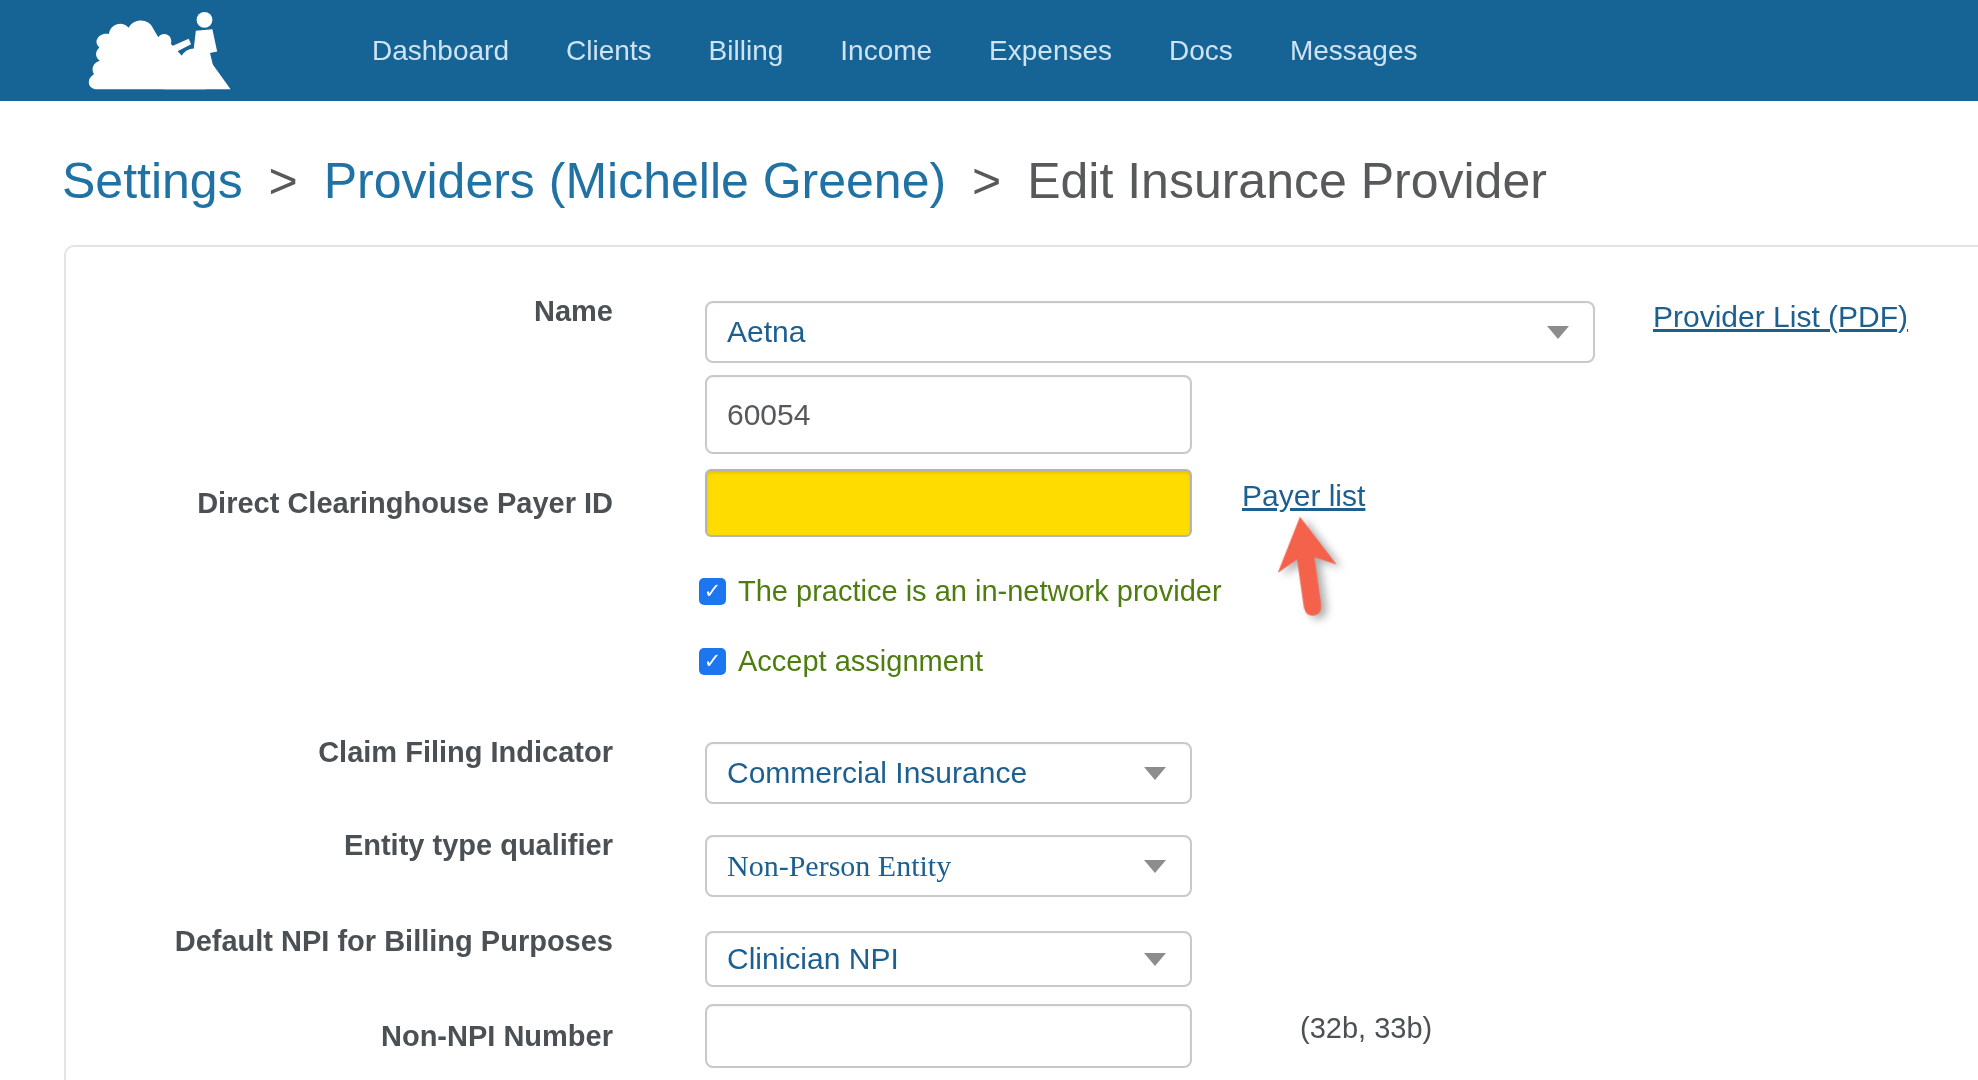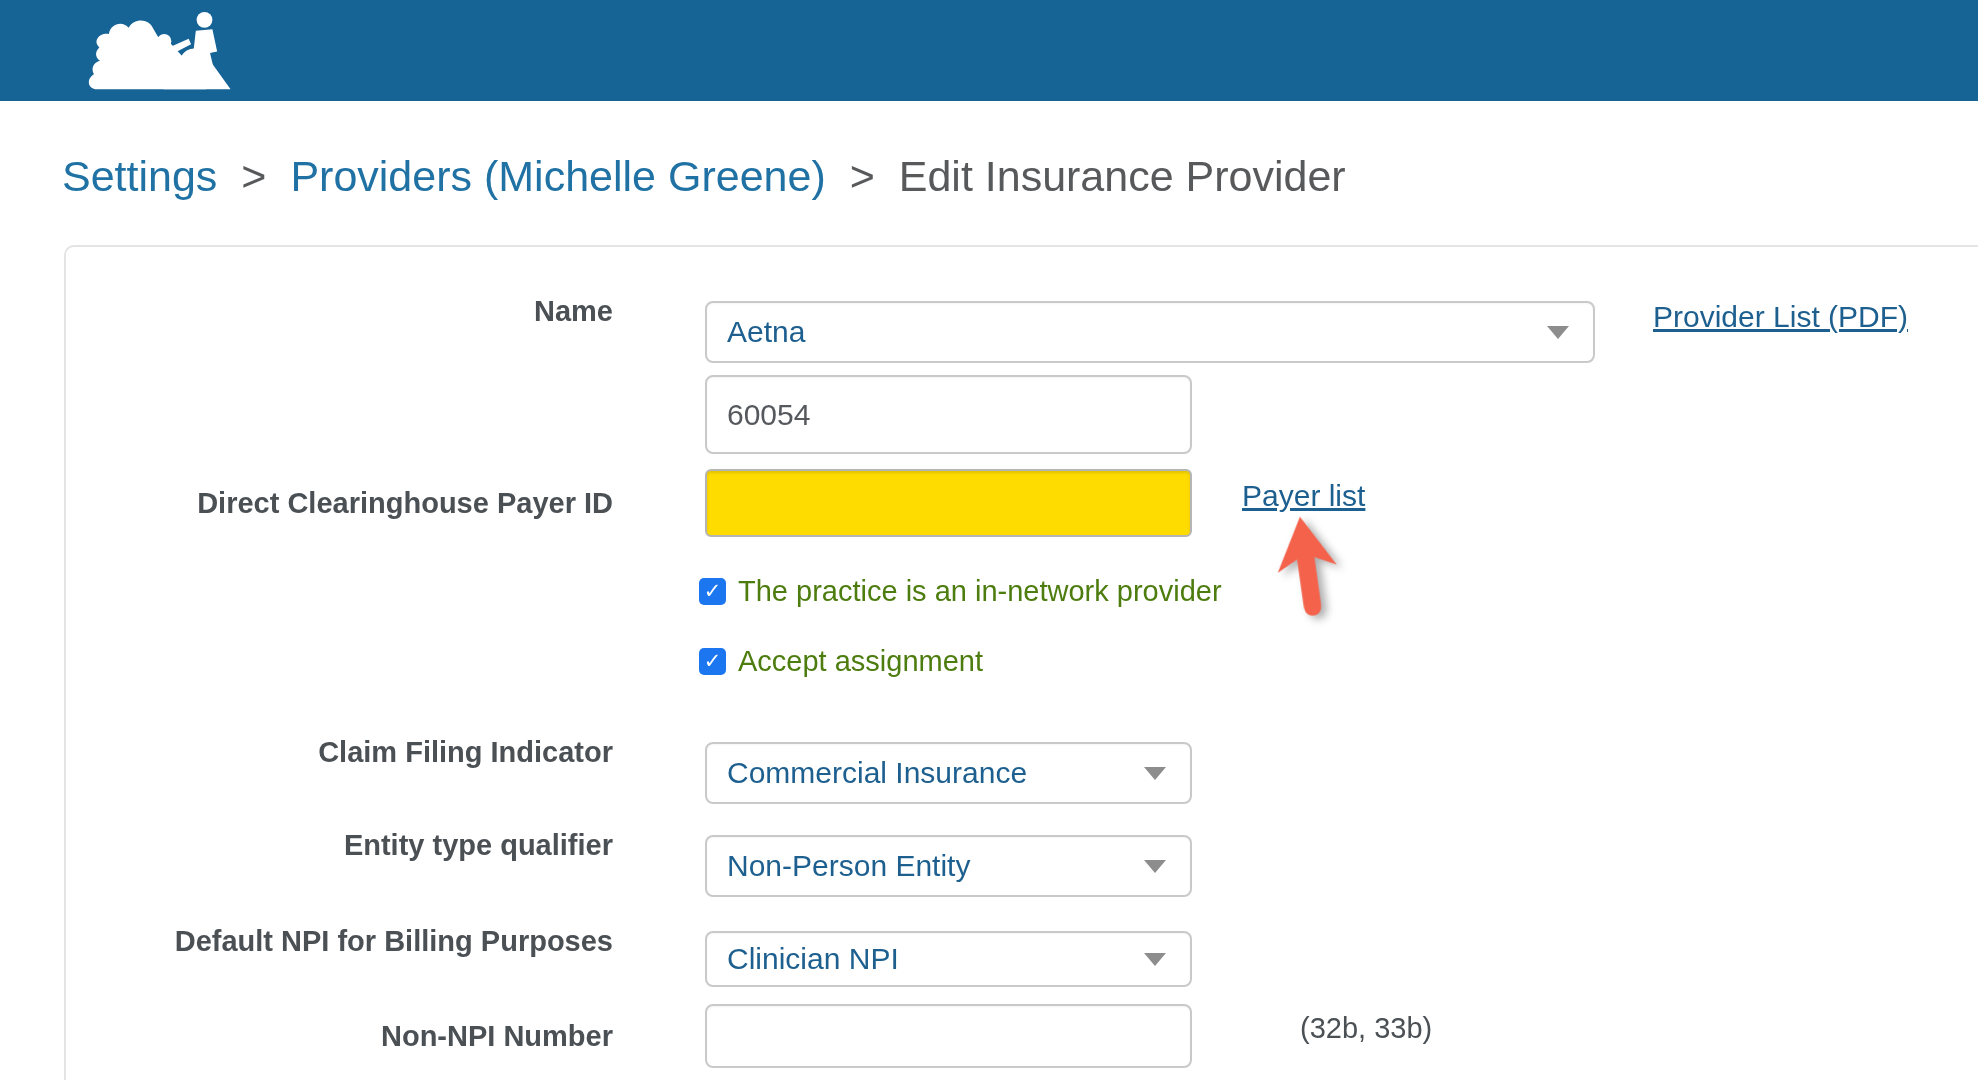--- a/index.html
+++ b/index.html
@@ -6,21 +6,21 @@
   #page{position:relative;width:1978px;height:1080px;overflow:hidden;background:#ffffff;
         font-family:"Liberation Sans","DejaVu Sans",sans-serif;}
 
   
   #navbar{position:absolute;left:0;top:0;width:1978px;height:101px;background:#166396;}
   #logo{position:absolute;left:86px;top:8px;width:158px;height:86px;cursor:pointer;}
   #navlinks{position:absolute;left:372px;top:0;height:101px;display:flex;align-items:center;gap:57px;}
   .navitem{color:#cfe4f2;font-size:28px;cursor:pointer;white-space:nowrap;}
 
   
-  #breadcrumb{position:absolute;left:62px;top:152px;font-size:43px;font-weight:300;white-space:nowrap;}
+  #breadcrumb{position:absolute;left:62px;top:152px;font-size:50px;font-weight:300;white-space:nowrap;}
   .bc-link{color:#2172a4;cursor:pointer;}
   .bc-sep{color:#58595b;margin:0 12px;}
   .bc-current{color:#58595b;}
 
   
   #panel{position:absolute;left:64px;top:245px;width:1945px;height:1010px;
          border:2px solid #e4e4e4;border-radius:10px;background:#ffffff;}
 
   
   .flabel{position:absolute;left:150px;width:463px;text-align:right;font-weight:bold;
@@ -60,20 +60,29 @@
       <g fill="#ffffff">
         <path d="M30 68 C14 68 8 56 17 48 C8 40 17 29 29 31 C31 18 46 14 54 23 C61 10 80 11 85 24 L95 41 L72 68 Z"></path>
         <path d="M14 101 C2 101 0 88 10 82 C4 71 15 61 27 66 C29 49 50 43 62 52 C69 32 96 29 108 44 L140 79 L152 101 Z"></path>
         <path d="M98 101 L120 60 C128 46 145 46 153 59 L183 101 Z"></path>
         <circle cx="150" cy="13" r="10"></circle>
         <path d="M139 27 L160 25 L166 53 L157 55 L162 76 L151 63 L145 78 L136 53 Z"></path>
         <circle cx="99" cy="40" r="9"></circle>
         <path d="M91 51 L105 48 L130 37 L133 44 L108 57 L110 88 L100 79 L93 90 Z"></path>
       </g>
     </svg>
+    <div id="navlinks">
+      <span class="navitem">Dashboard</span>
+      <span class="navitem">Clients</span>
+      <span class="navitem">Billing</span>
+      <span class="navitem">Income</span>
+      <span class="navitem">Expenses</span>
+      <span class="navitem">Docs</span>
+      <span class="navitem">Messages</span>
+    </div>
   </div>
 
   <div id="breadcrumb">
     <span class="bc-link">Settings</span>
     <span class="bc-sep">&gt;</span>
     <span class="bc-link">Providers (Michelle Greene)</span>
     <span class="bc-sep">&gt;</span>
     <span class="bc-current">Edit Insurance Provider</span>
   </div>
 
@@ -109,21 +118,21 @@
     <span class="cblabel">Accept assignment</span>
   </div>
 
   <div class="flabel" style="top:721px;line-height:62px;">Claim Filing Indicator</div>
   <div class="sel" style="left:705px;top:721px;width:487px;height:62px;">
     <span>Commercial Insurance</span>
     <span class="chev"></span>
   </div>
 
   <div class="flabel" style="top:814px;line-height:62px;">Entity type qualifier</div>
-  <div class="sel" style="left:705px;top:814px;width:487px;height:62px;">
+  <div class="sel" style="left:705px;top:814px;width:487px;height:62px;font-family:Liberation Serif, serif;">
     <span>Non-Person Entity</span>
     <span class="chev"></span>
   </div>
 
   <div class="flabel" style="top:910px;line-height:62px;">Default NPI for Billing Purposes</div>
   <div class="sel" style="left:705px;top:910px;width:487px;height:56px;">
     <span>Clinician NPI</span>
     <span class="chev"></span>
   </div>
 

